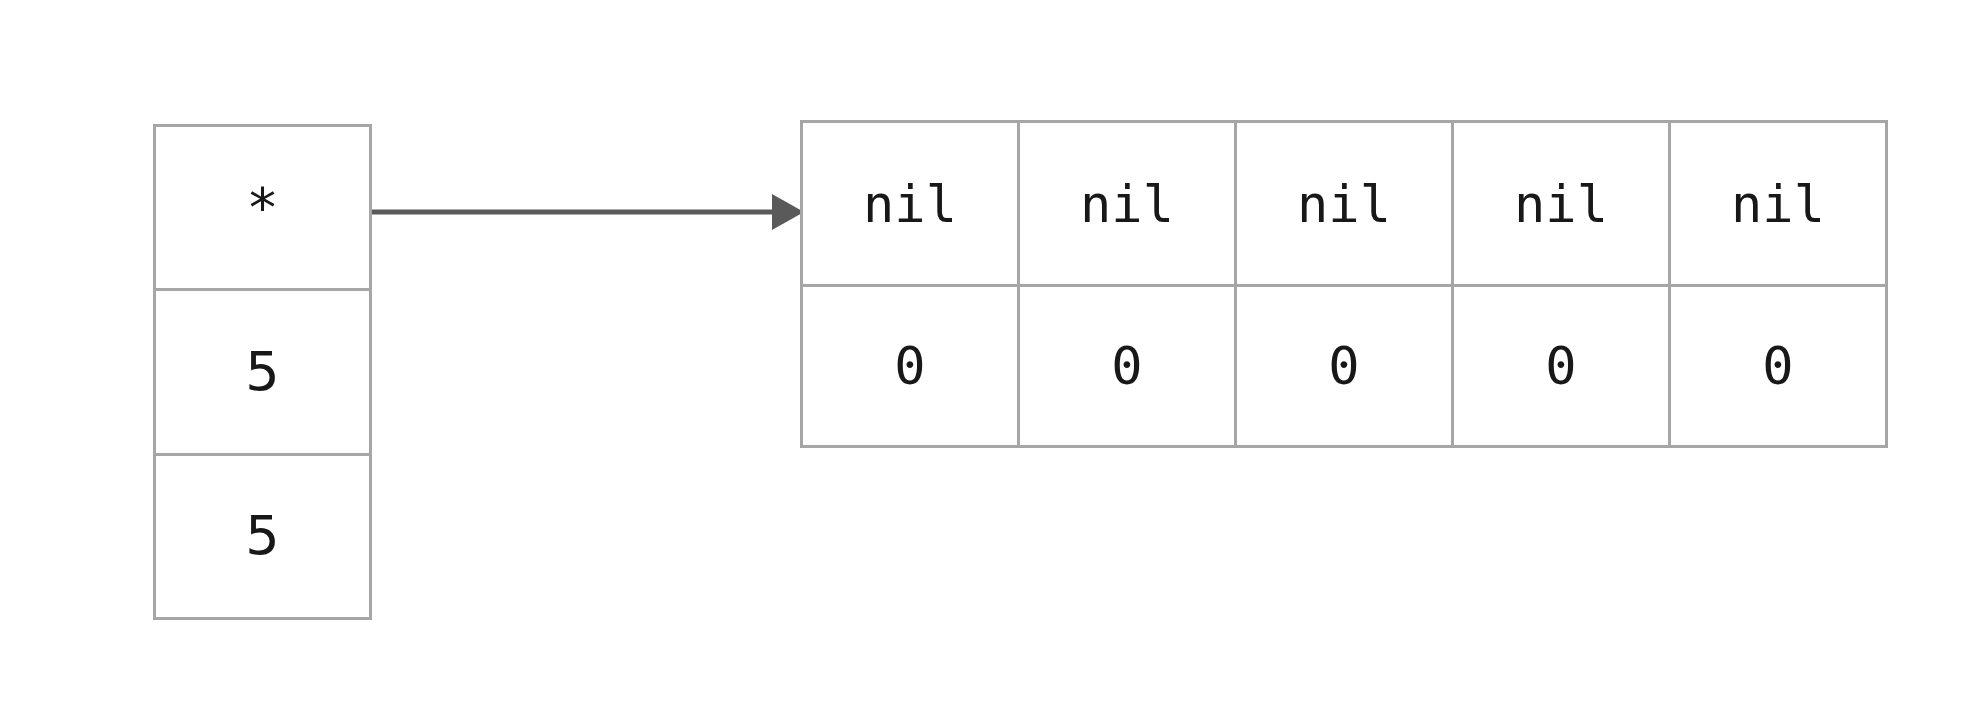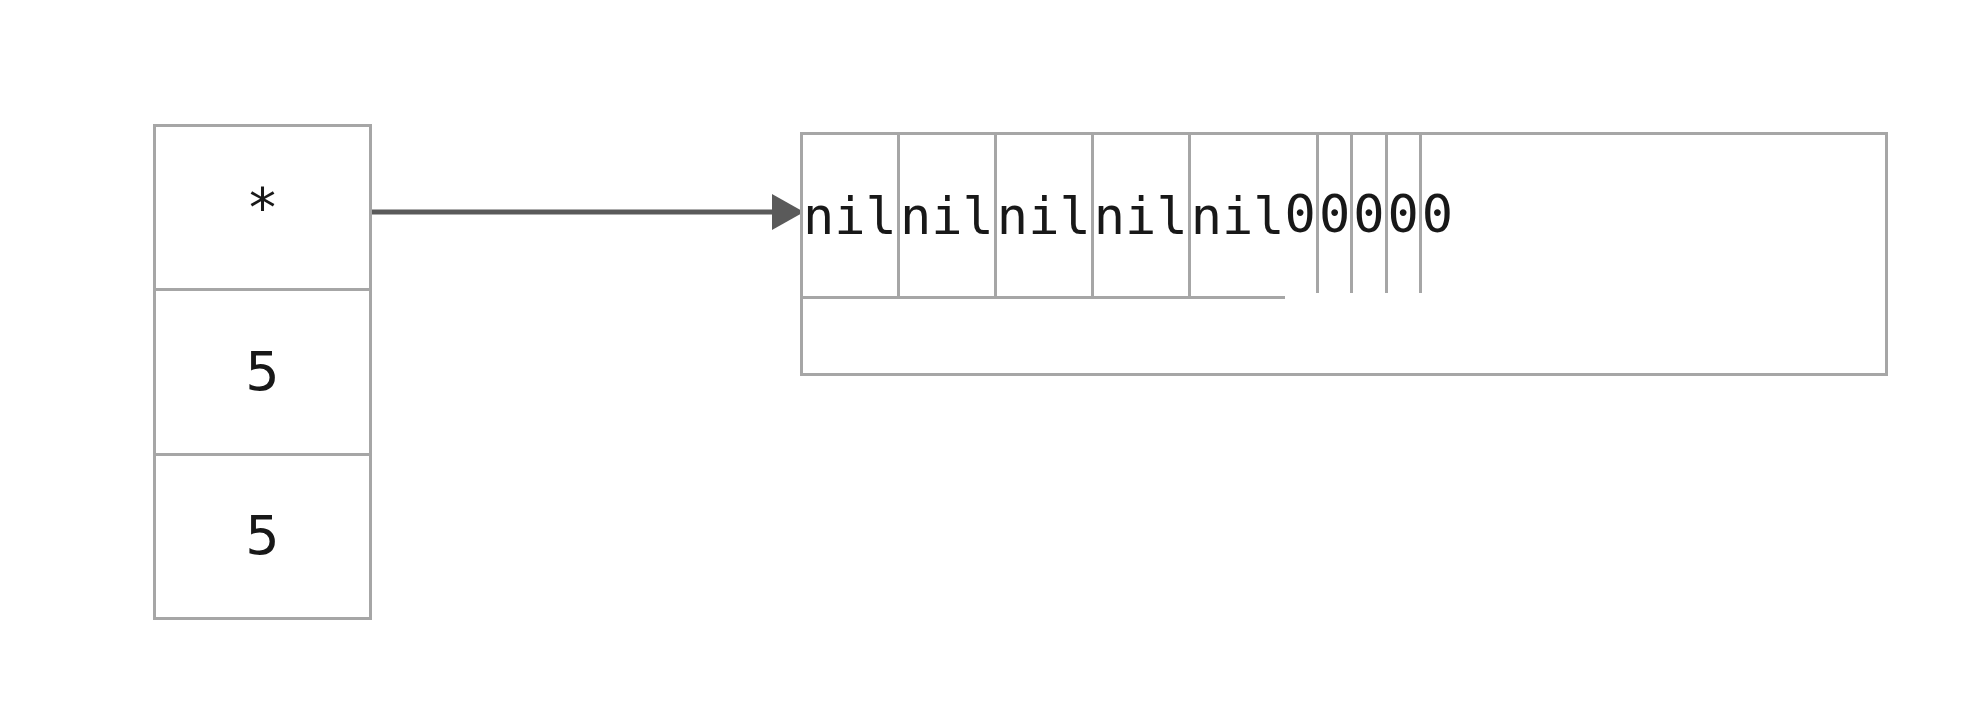--- a/index.html
+++ b/index.html
@@ -70,28 +70,28 @@
     top: 186px;
     width: 440px;
     height: 54px;
     overflow: visible;
   }
 
   
   .array-table {
     position: absolute;
     left: 800px;
-    top: 132px;
+    top: 120px;
     width: 1088px;
-    height: 244px;
+    height: 328px;
     box-sizing: border-box;
     border: 3px solid #a6a6a6;
     background: #ffffff;
     display: flex;
-    flex-direction: row;
+    flex-direction: column;
   }
   .array-row {
     display: flex;
     flex-direction: row;
     box-sizing: border-box;
     border-bottom: 3px solid #a6a6a6;
   }
   .array-row:last-child {
     border-bottom: none;
   }

